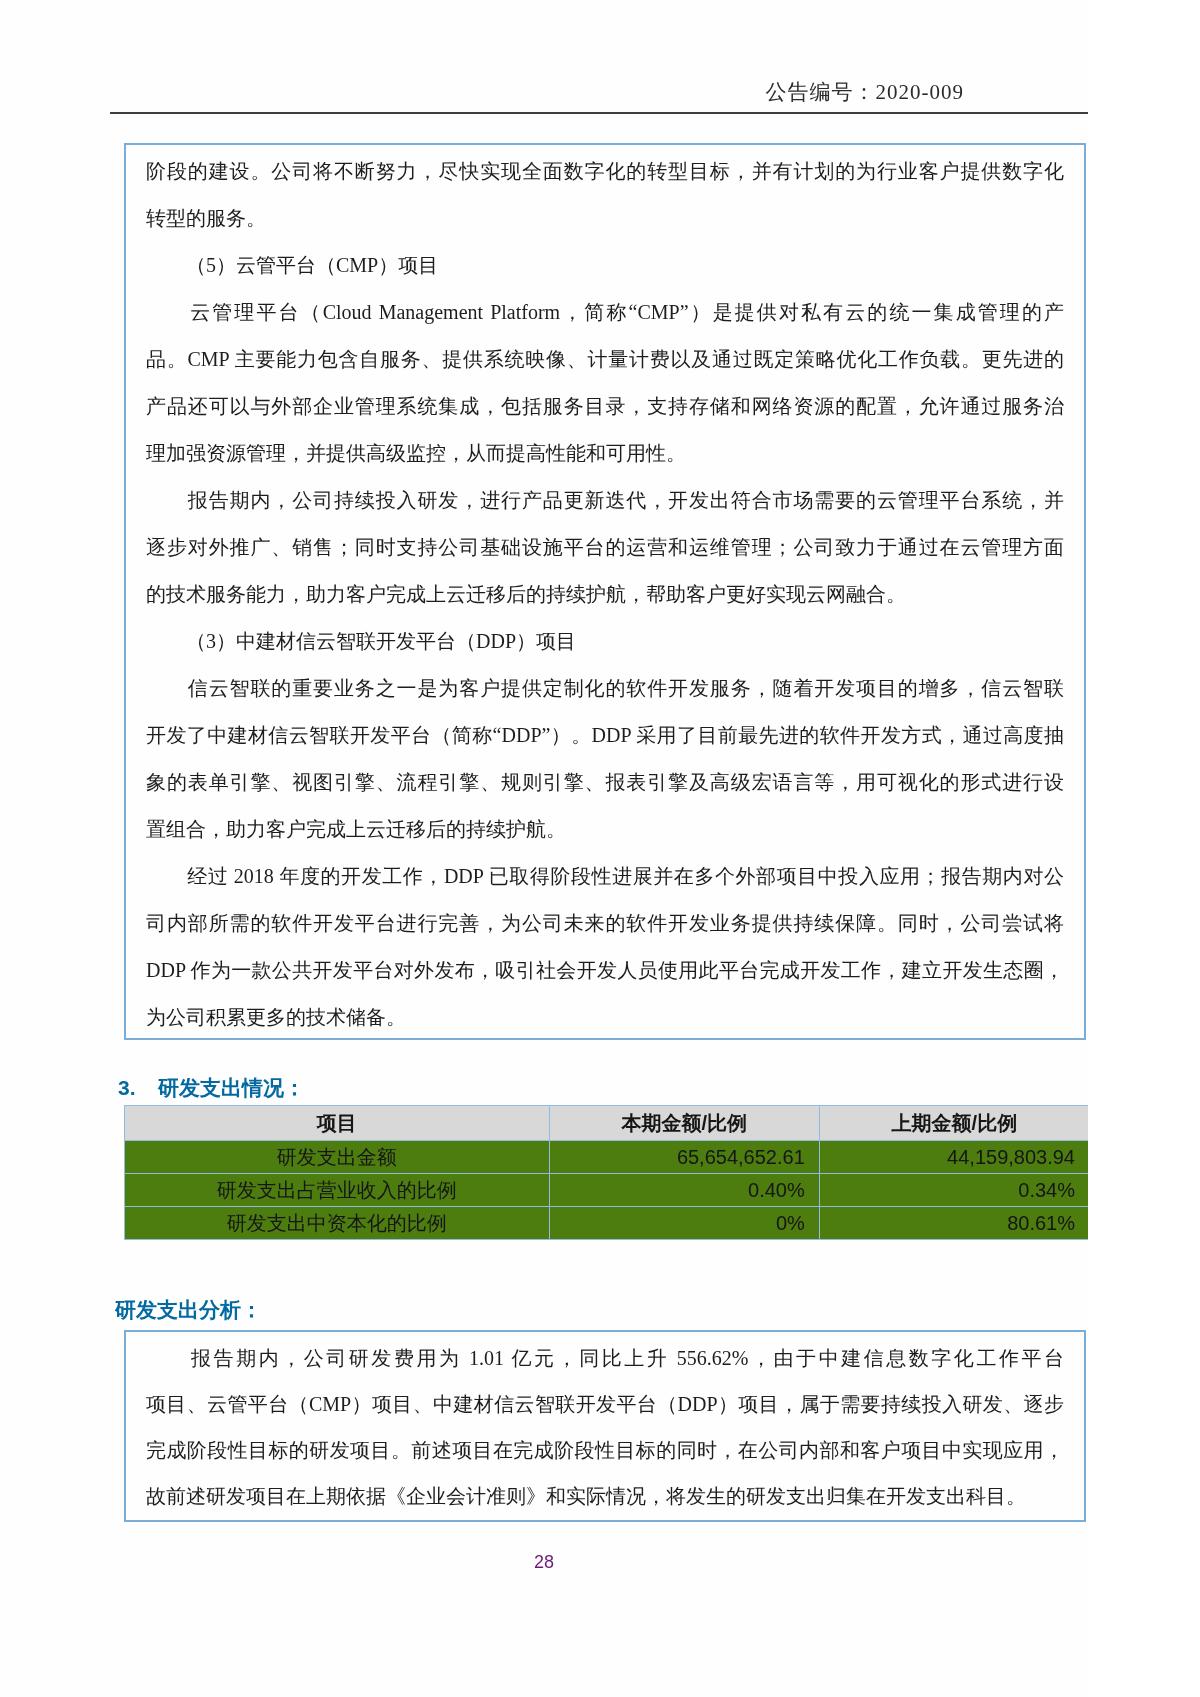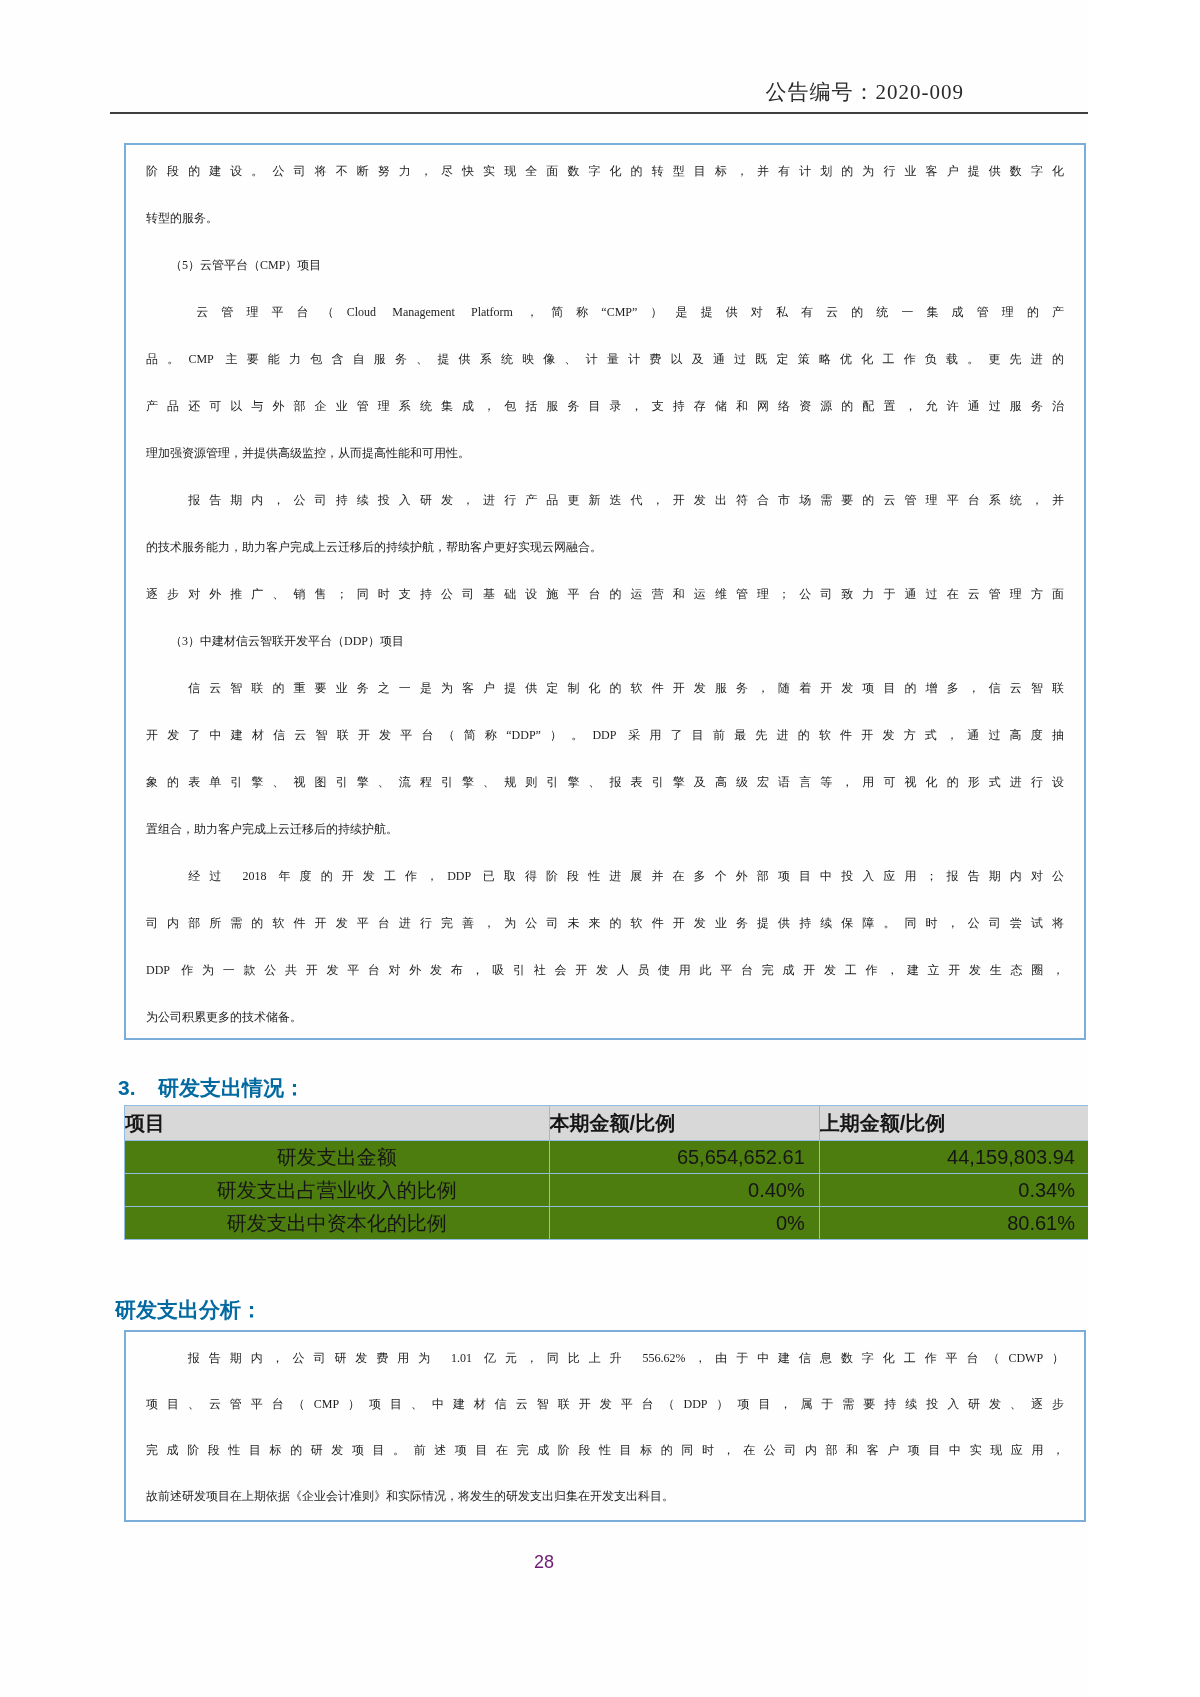--- a/index.html
+++ b/index.html
@@ -25,21 +25,21 @@
   .text-box {
     position:absolute;
     border:2px solid #7badd9;
     background:#fefefe;
     overflow:hidden;
   }
   .box1 { left:124px; top:143px; width:962px; height:897px; padding:3px 20px 0 20px; }
   .box2 { left:124px; top:1330px; width:962px; height:192px; padding:3px 20px 0 20px; }
   .tline {
     height:47px; line-height:47px;
-    font-size:12px;
+    font-size:20px;
     white-space:pre;
     overflow:hidden;
     color:#1d1d1d;
   }
   .box2 .tline { height:46px; line-height:46px; }
   .tline.fill {
     white-space:normal;
     text-align:justify;
     text-align-last:justify;
     text-justify:inter-ideograph;
@@ -57,21 +57,21 @@
     border-collapse:collapse; table-layout:fixed;
     font-family:"Liberation Sans","DejaVu Sans",sans-serif;
     font-size:20px; color:#161616;
   }
   .rd-table th, .rd-table td {
     border:1px solid #8fbce0;
     overflow:hidden; white-space:nowrap;
   }
   .rd-table th {
     background:#d8d8d8; font-weight:bold;
-    height:35px; text-align:left;
+    height:35px; text-align:center;
   }
   .rd-table td { height:33px; background:#4d7c0f; }
   .rd-table td.c-item { text-align:center; }
   .rd-table td.c-num { text-align:right; padding-right:14px; }
   .page-number {
     position:absolute; top:1552px; left:0; width:100%;
     text-align:center; font-size:18px; color:#701a75;
     font-family:"Liberation Sans","DejaVu Sans",sans-serif;
   }
 </style>
@@ -87,22 +87,22 @@
   <div class="text-box box1">
     <div class="lines">
         <div class="tline fill">阶段的建设。公司将不断努力，尽快实现全面数字化的转型目标，并有计划的为行业客户提供数字化</div>
         <div class="tline">转型的服务。</div>
         <div class="tline">　　（5）云管平台（CMP）项目</div>
         <div class="tline fill">　　云管理平台（Cloud Management Platform，简称“CMP”）是提供对私有云的统一集成管理的产</div>
         <div class="tline fill">品。CMP 主要能力包含自服务、提供系统映像、计量计费以及通过既定策略优化工作负载。更先进的</div>
         <div class="tline fill">产品还可以与外部企业管理系统集成，包括服务目录，支持存储和网络资源的配置，允许通过服务治</div>
         <div class="tline">理加强资源管理，并提供高级监控，从而提高性能和可用性。</div>
         <div class="tline fill">　　报告期内，公司持续投入研发，进行产品更新迭代，开发出符合市场需要的云管理平台系统，并</div>
+        <div class="tline fill">逐步对外推广、销售；同时支持公司基础设施平台的运营和运维管理；公司致力于通过在云管理方面</div>
         <div class="tline">的技术服务能力，助力客户完成上云迁移后的持续护航，帮助客户更好实现云网融合。</div>
-        <div class="tline fill">逐步对外推广、销售；同时支持公司基础设施平台的运营和运维管理；公司致力于通过在云管理方面</div>
         <div class="tline">　　（3）中建材信云智联开发平台（DDP）项目</div>
         <div class="tline fill">　　信云智联的重要业务之一是为客户提供定制化的软件开发服务，随着开发项目的增多，信云智联</div>
         <div class="tline fill">开发了中建材信云智联开发平台（简称“DDP”）。DDP 采用了目前最先进的软件开发方式，通过高度抽</div>
         <div class="tline fill">象的表单引擎、视图引擎、流程引擎、规则引擎、报表引擎及高级宏语言等，用可视化的形式进行设</div>
         <div class="tline">置组合，助力客户完成上云迁移后的持续护航。</div>
         <div class="tline fill">　　经过 2018 年度的开发工作，DDP 已取得阶段性进展并在多个外部项目中投入应用；报告期内对公</div>
         <div class="tline fill">司内部所需的软件开发平台进行完善，为公司未来的软件开发业务提供持续保障。同时，公司尝试将</div>
         <div class="tline fill">DDP 作为一款公共开发平台对外发布，吸引社会开发人员使用此平台完成开发工作，建立开发生态圈，</div>
         <div class="tline">为公司积累更多的技术储备。</div>
       </div>

